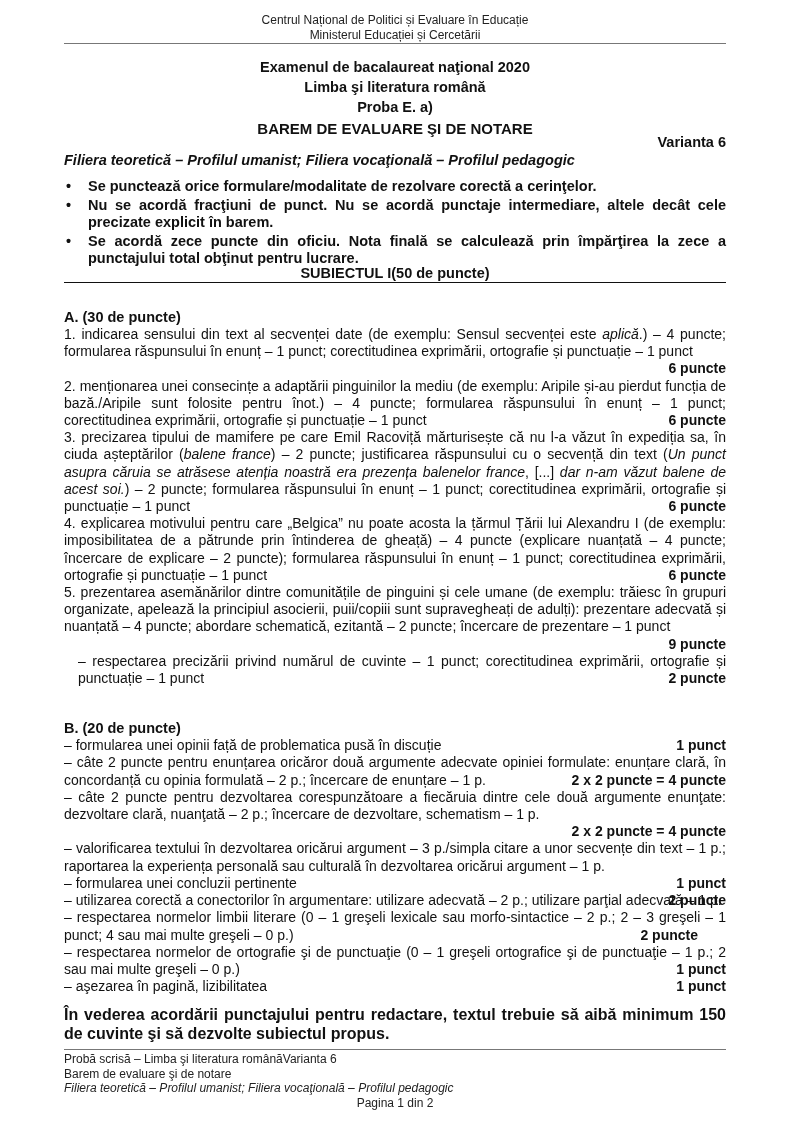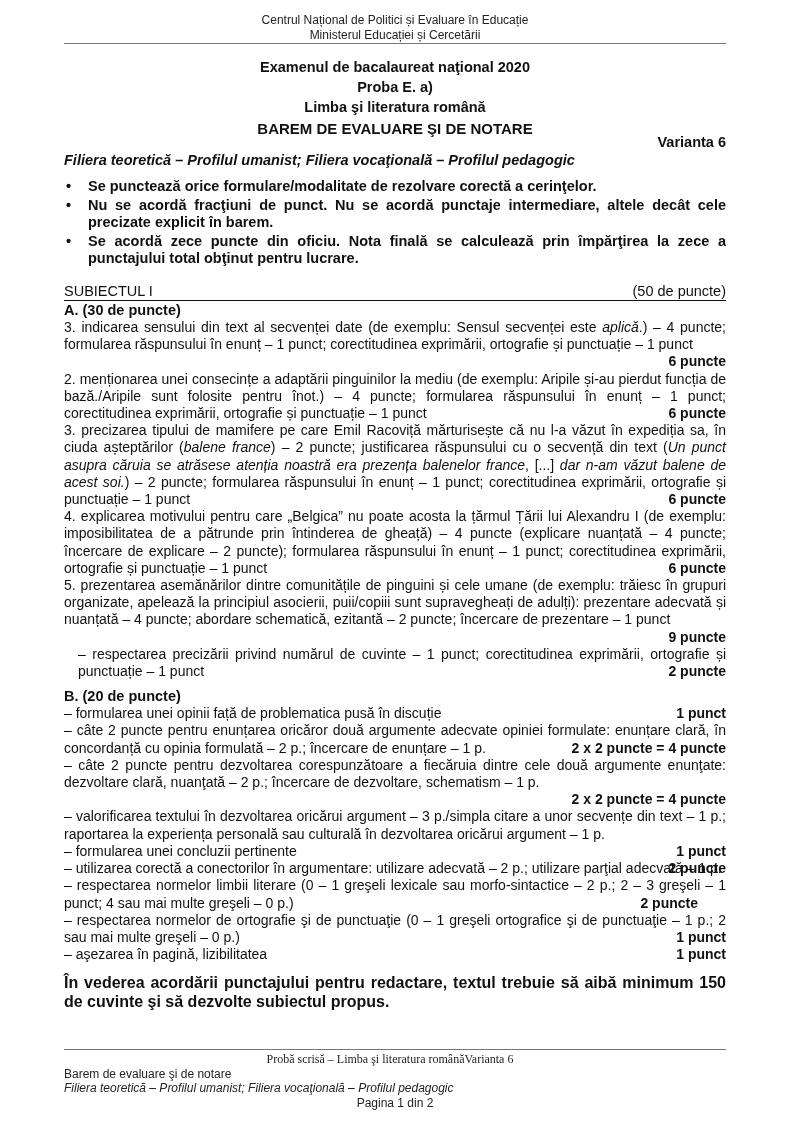--- a/index.html
+++ b/index.html
@@ -9,51 +9,51 @@
   .hdr { text-align: center; font-size: 12px; line-height: 15px; padding-top: 13px; color: #222; }
   .hdr-rule { position: absolute; left: 64px; top: 43px; width: 662px; height: 0; border-top: 1.5px solid #777; }
   .titles { position: absolute; left: 64px; top: 57px; width: 662px; text-align: center; font-weight: bold; font-size: 14.5px; line-height: 20px; }
   .titles .barem { font-size: 15px; margin-top: 2px; }
   .variant { position: absolute; right: 74px; top: 134px; font-weight: bold; font-size: 14.5px; }
   .filiera { position: absolute; left: 64px; top: 152px; font-weight: bold; font-style: italic; font-size: 14.5px; }
   .bullets { position: absolute; left: 64px; top: 178px; width: 662px; margin: 0; padding: 0; list-style: none; font-weight: bold; font-size: 14.5px; line-height: 17.5px; }
   .bullets li { position: relative; padding-left: 24px; text-align: justify; margin-bottom: 1px; }
   .bullets li .dot { position: absolute; left: 2px; top: 0; }
   .body { position: absolute; left: 64px; top: 265px; width: 662px; font-size: 14px; line-height: 17.2px; }
-  .subj { display: flex; justify-content: space-between; font-weight: normal; border-bottom: 1.5px solid #111; font-size: 14.5px; line-height: 17px; margin-top: 18px; }
-  .sec { font-weight: bold; font-size: 14.5px; line-height: 18px; }
+  .subj { display: flex; justify-content: center; font-weight: bold; border-bottom: 1.5px solid #111; font-size: 14.5px; line-height: 17px; }
+  .sec { font-weight: bold; font-size: 14.5px; line-height: 18px; margin-top: 25px; }
   .item { text-align: justify; }
   .pts { text-align: right; font-weight: bold; }
   .row { display: flex; justify-content: space-between; }
   .row .pts { white-space: nowrap; padding-left: 10px; }
   .indent { padding-left: 14px; }
   .gap { height: 7px; }
   .final { font-weight: bold; text-align: justify; font-size: 16px; line-height: 19px; margin-top: 10px; }
   .ftr-rule { position: absolute; left: 64px; top: 1049px; width: 662px; border-top: 1px solid #777; }
   .footer { position: absolute; left: 64px; top: 1052px; width: 662px; font-size: 12px; line-height: 14.5px; color: #222; }
-  .footer .r1 { display: flex; justify-content: center; padding-right: 10px; font-family: Liberation Serif, serif; }
+  .footer .r1 { display: flex; justify-content: flex-start; padding-right: 10px; }
   .footer .ital { font-style: italic; }
   .footer .pg { text-align: center; }
   i { font-style: italic; }
 </style>
 </head>
 <body>
 
 <div class="page">
   <div class="hdr">
     <div>Centrul Național de Politici și Evaluare în Educație</div>
     <div>Ministerul Educației și Cercetării</div>
   </div>
 </div>
 <div class="hdr-rule"></div>
 
 <div class="titles">
   <div>Examenul de bacalaureat naţional 2020</div>
+  <div>Limba şi literatura română</div>
   <div>Proba E. a)</div>
-  <div>Limba şi literatura română</div>
   <div class="barem">BAREM DE EVALUARE ŞI DE NOTARE</div>
 </div>
 
 <div class="variant">Varianta 6</div>
 <div class="filiera">Filiera teoretică – Profilul umanist; Filiera vocaţională – Profilul pedagogic</div>
 
 <ul class="bullets">
   <li><span class="dot">•</span><span>Se punctează orice formulare/modalitate de rezolvare corectă a cerinţelor.</span></li>
   <li><span class="dot">•</span><span>Nu se acordă fracţiuni de punct. Nu se acordă punctaje intermediare, altele decât cele precizate explicit în barem.</span></li>
   <li><span class="dot">•</span><span>Se acordă zece puncte din oficiu. Nota finală se calculează prin împărţirea la zece a punctajului total obţinut pentru lucrare.</span></li>
@@ -61,21 +61,21 @@
 
 <div class="body">
   <div class="subj">
     <span>SUBIECTUL I</span>
     <span>(50 de puncte)</span>
   </div>
 
   <div class="sec">A. (30 de puncte)</div>
 
   <div>
-    <div class="item"><span>3. indicarea sensului din text al secvenței date (de exemplu: Sensul secvenței este </span><i>aplică</i><span>.) – 4 puncte; formularea răspunsului în enunț – 1 punct; corectitudinea exprimării, ortografie și punctuație – 1 punct</span></div>
+    <div class="item"><span>1. indicarea sensului din text al secvenței date (de exemplu: Sensul secvenței este </span><i>aplică</i><span>.) – 4 puncte; formularea răspunsului în enunț – 1 punct; corectitudinea exprimării, ortografie și punctuație – 1 punct</span></div>
     <div class="pts">6 puncte</div>
   </div>
 
   <div style="position:relative;">
     <div class="item" style="padding-right:0;"><span>2. menționarea unei consecințe a adaptării pinguinilor la mediu (de exemplu: Aripile și-au pierdut funcția de bază./Aripile sunt folosite pentru înot.) – 4 puncte; formularea răspunsului în enunț – 1 punct; corectitudinea exprimării, ortografie și punctuație – 1 punct</span></div>
     <div class="pts" style="position:absolute; right:0; bottom:0;">6 puncte</div>
   </div>
 
   <div style="position:relative;">
     <div class="item"><span>3. precizarea tipului de mamifere pe care Emil Racoviță mărturisește că nu l-a văzut în expediția sa, în ciuda așteptărilor (</span><i>balene france</i><span>) – 2 puncte; justificarea răspunsului cu o secvență din text (</span><i>Un punct asupra căruia se atrăsese atenția noastră era prezența balenelor france</i><span>, [...] </span><i>dar n-am văzut balene de acest soi.</i><span>) – 2 puncte; formularea răspunsului în enunț – 1 punct; corectitudinea exprimării, ortografie și punctuație – 1 punct</span></div>

